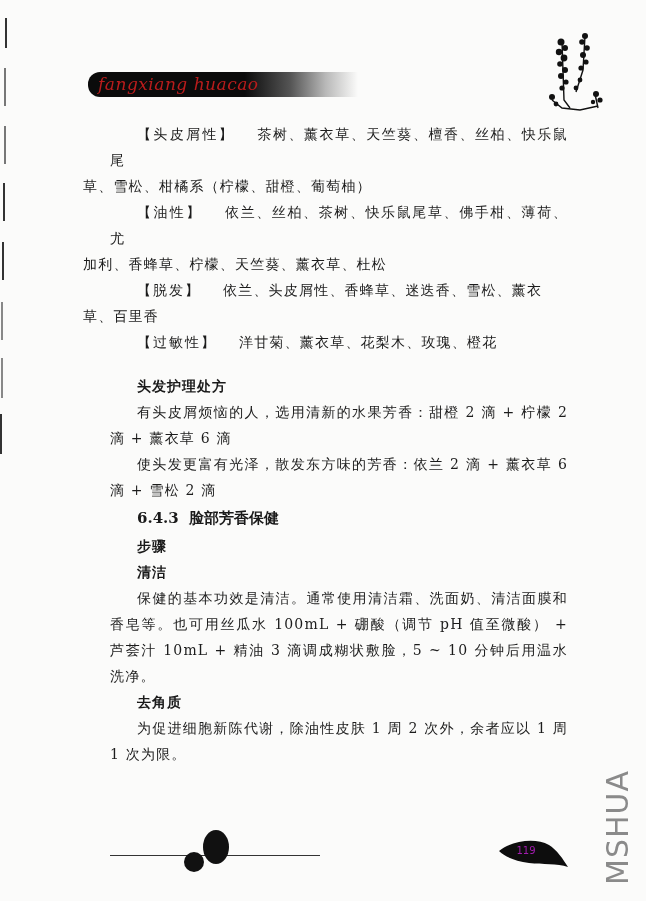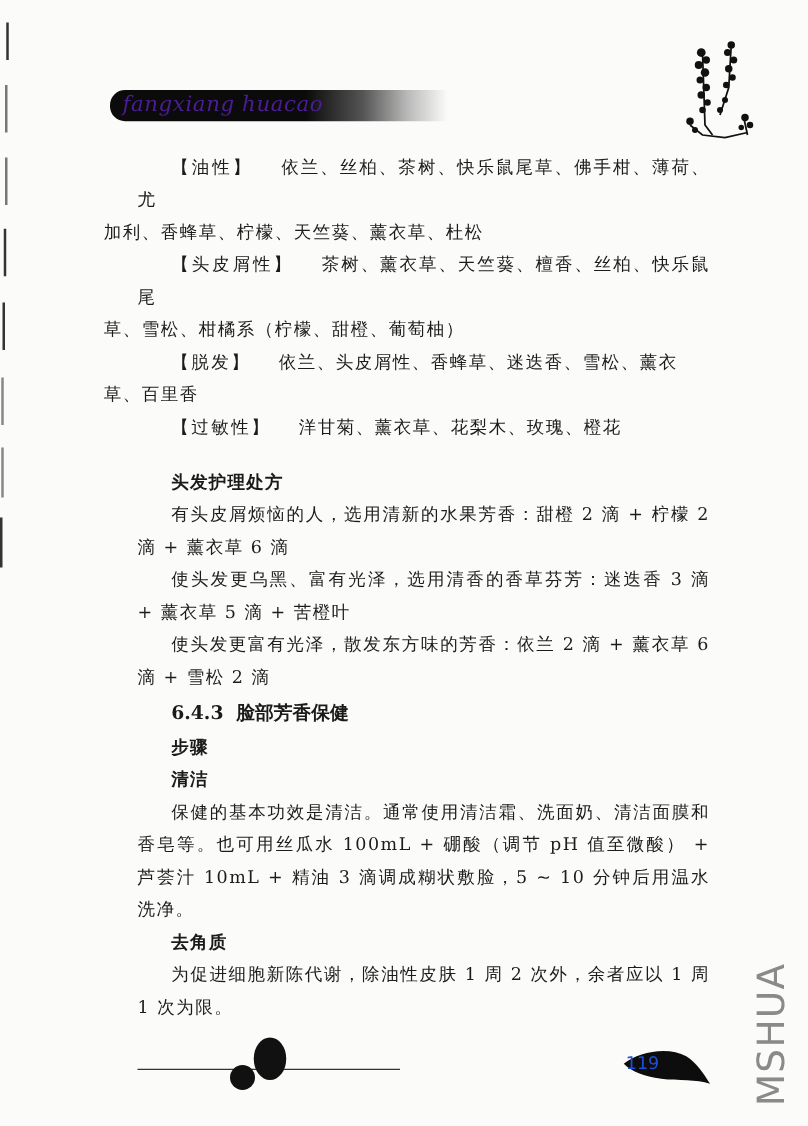--- a/index.html
+++ b/index.html
@@ -8,21 +8,21 @@
     background: #fbfbfa; color: #1a1a1a;
     font-family: "DejaVu Serif", "Liberation Serif", serif;
   }
   .binding-mark { position: absolute; width: 2px; background: #333; }
   .header-band {
     position: absolute; left: 88px; top: 72px; width: 270px; height: 25px;
     border-radius: 12px 0 0 12px;
     background: linear-gradient(90deg, #0b0b0b 0%, #0b0b0b 58%, #555 75%, rgba(140,140,140,0.6) 88%, rgba(255,255,255,0) 100%);
   }
   .header-title {
-    position: absolute; left: 98px; top: 73px; color: #4c1d95;
+    position: absolute; left: 98px; top: 73px; color: #b91c1c;
     font-family: "DejaVu Serif", serif; font-style: italic; font-size: 17px;
     letter-spacing: 0.5px; line-height: 22px;
   }
   .herb { position: absolute; left: 540px; top: 30px; width: 70px; height: 85px; }
   .content { position: absolute; left: 110px; top: 121px; width: 458px; }
   .p {
     font-size: 14px; line-height: 26px; margin: 0; text-align: justify;
     letter-spacing: 1.2px; color: #1c1c1c;
   }
   .indent { text-indent: 27px; }
@@ -31,22 +31,22 @@
   .h-bold { font-weight: bold; font-size: 14px; line-height: 26px; padding-left: 27px; letter-spacing: 1px; margin: 0; }
   .section { font-weight: bold; font-size: 15px; line-height: 30px; padding-left: 27px; margin: 0; }
   .section .num { display: inline-block; width: 52px; }
   .spacer { height: 18px; }
   .footer-rule { position: absolute; left: 110px; top: 855px; width: 210px; height: 1px; background: #333; }
   .blot { position: absolute; background: #111; border-radius: 50%; }
   .leaf {
     position: absolute; left: 497px; top: 839px; width: 72px; height: 30px;
   }
   .page-num {
-    position: absolute; left: 496px; top: 842px; width: 36px; text-align: center;
-    color: #1d4ed8; font-family: "DejaVu Sans", sans-serif; font-size: 14px; line-height: 18px;
+    position: absolute; left: 508px; top: 842px; width: 36px; text-align: center;
+    color: #a21caf; font-family: "DejaVu Sans", sans-serif; font-size: 10px; line-height: 18px;
   }
   .watermark {
     position: absolute; left: 598px; top: 820px; width: 90px; height: 40px;
     transform: rotate(-90deg); transform-origin: left top;
     font-family: "DejaVu Sans", sans-serif; font-size: 30px; color: #8a8a8a;
     letter-spacing: 1px; line-height: 40px;
   }
 </style>
 </head>
 <body>
@@ -91,40 +91,39 @@
     <circle cx="12" cy="67" r="3"></circle>
       <circle cx="16" cy="74" r="2.4"></circle>
     <circle cx="56" cy="64" r="3"></circle>
       <circle cx="60" cy="70" r="2.6"></circle>
       <circle cx="53" cy="72" r="2.2"></circle>
   </g>
 </svg>
 
 <div class="content">
   <p class="p indent">
+    <span class="tag">【头皮屑性】</span><span class="gap"></span><span>茶树、薰衣草、天竺葵、檀香、丝柏、快乐鼠尾</span><br>
+    <span style="margin-left:-27px;">草、雪松、柑橘系（柠檬、甜橙、葡萄柚）</span>
+  </p>
+  <p class="p indent">
     <span class="tag">【油性】</span><span class="gap"></span><span>依兰、丝柏、茶树、快乐鼠尾草、佛手柑、薄荷、尤</span><br>
     <span style="margin-left:-27px;">加利、香蜂草、柠檬、天竺葵、薰衣草、杜松</span>
-  </p>
-  <p class="p indent">
-    <span class="tag">【头皮屑性】</span><span class="gap"></span><span>茶树、薰衣草、天竺葵、檀香、丝柏、快乐鼠尾</span><br>
-    <span style="margin-left:-27px;">草、雪松、柑橘系（柠檬、甜橙、葡萄柚）</span>
   </p>
   <p class="p indent">
     <span class="tag">【脱发】</span><span class="gap"></span><span>依兰、头皮屑性、香蜂草、迷迭香、雪松、薰衣</span><br>
     <span style="margin-left:-27px;margin-top:36px;">草、百里香</span>
   </p>
   <p class="p indent">
     <span class="tag">【过敏性】</span><span class="gap"></span><span>洋甘菊、薰衣草、花梨木、玫瑰、橙花</span>
   </p>
 
   <div class="spacer"></div>
 
   <p class="h-bold">头发护理处方</p>
   <p class="p indent">有头皮屑烦恼的人，选用清新的水果芳香：甜橙 2 滴 + 柠檬 2 滴 + 薰衣草 6 滴</p>
-  <p class="p indent">使头发更乌黑、富有光泽，选用清香的香草芬芳：迷迭香 3 滴 + 薰衣草 5 滴 + 苦橙叶</p>
   <p class="p indent">使头发更富有光泽，散发东方味的芳香：依兰 2 滴 + 薰衣草 6 滴 + 雪松 2 滴</p>
 
   <p class="section">
     <span class="num">6.4.3</span><span>脸部芳香保健</span>
   </p>
 
   <p class="h-bold">步骤</p>
 
   <p class="h-bold">清洁</p>
   <p class="p indent">保健的基本功效是清洁。通常使用清洁霜、洗面奶、清洁面膜和香皂等。也可用丝瓜水 100mL + 硼酸（调节 pH 值至微酸） + 芦荟汁 10mL + 精油 3 滴调成糊状敷脸，5 ~ 10 分钟后用温水洗净。</p>

